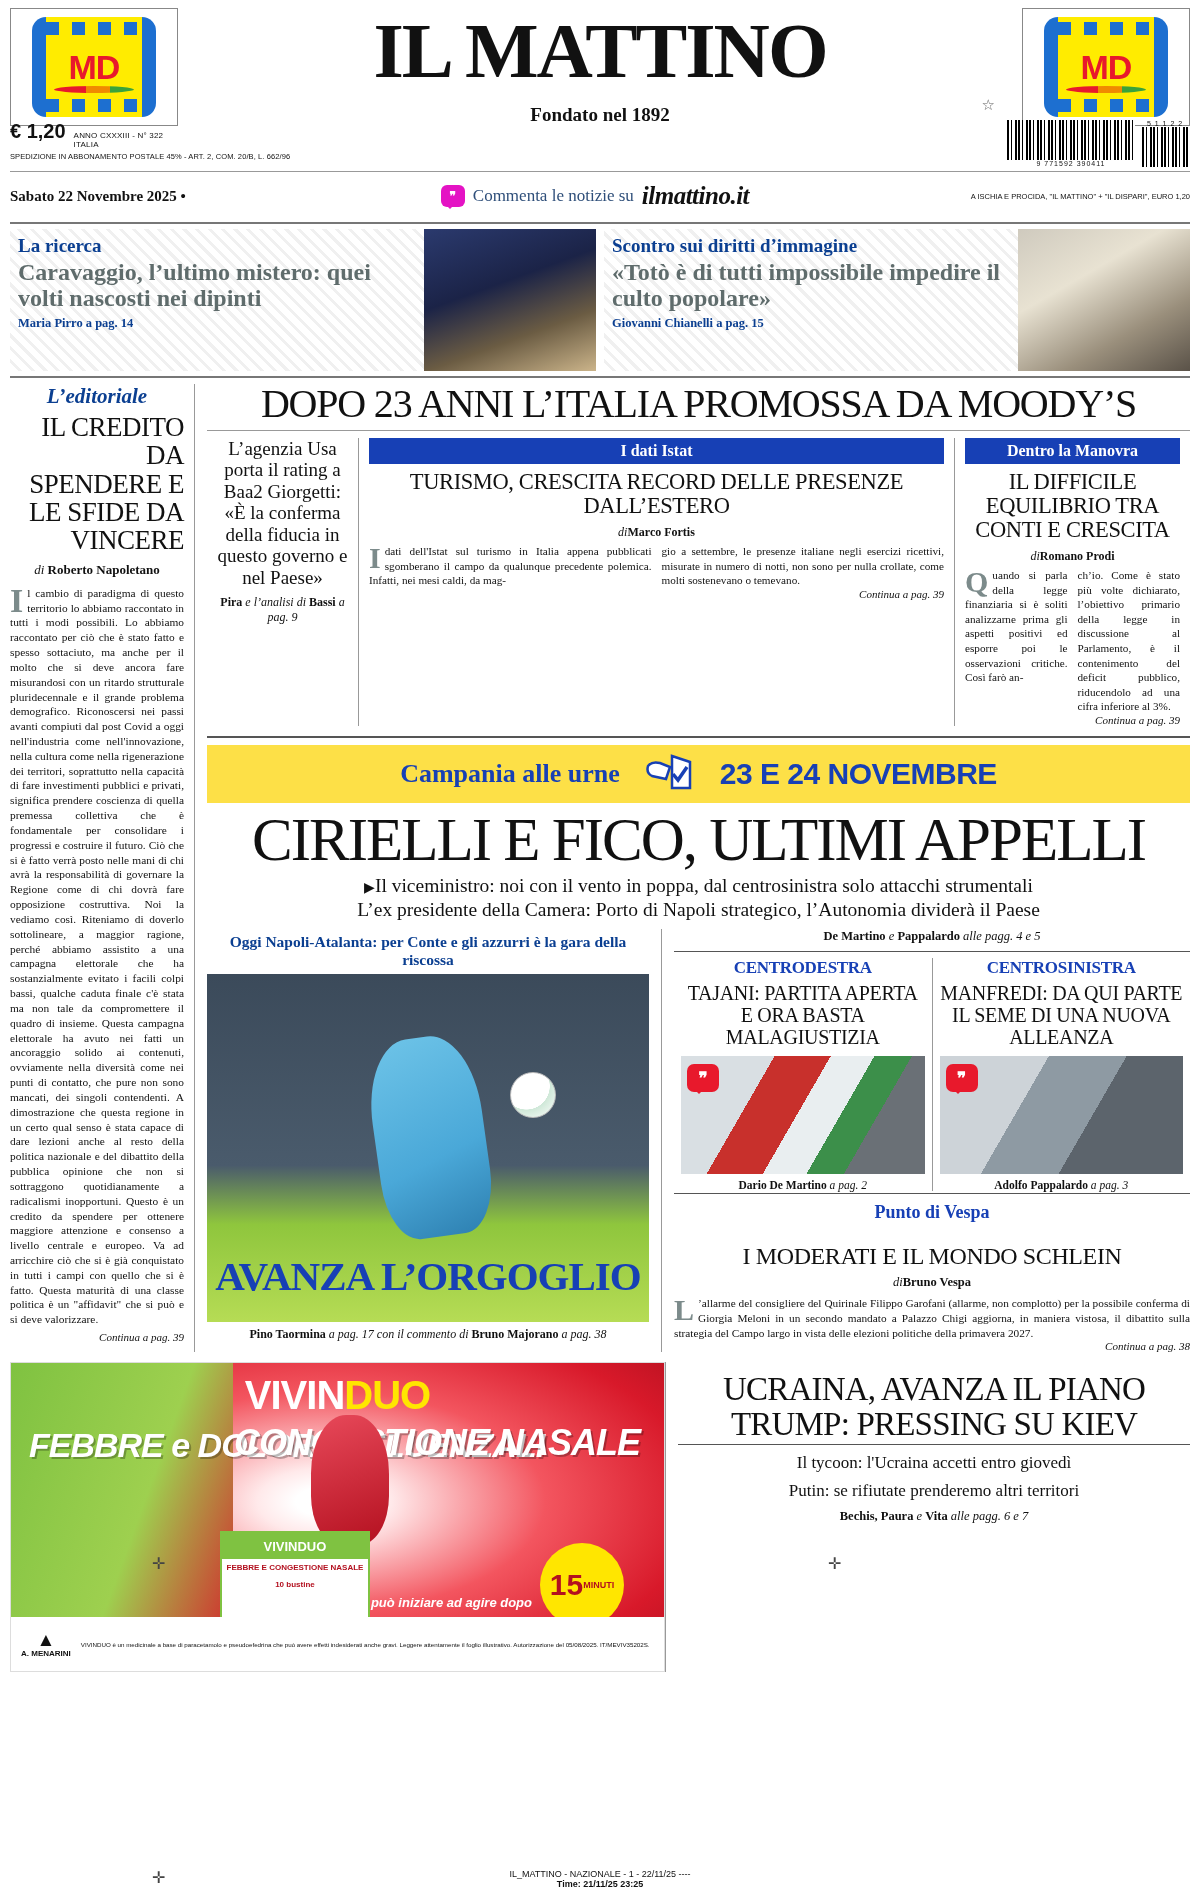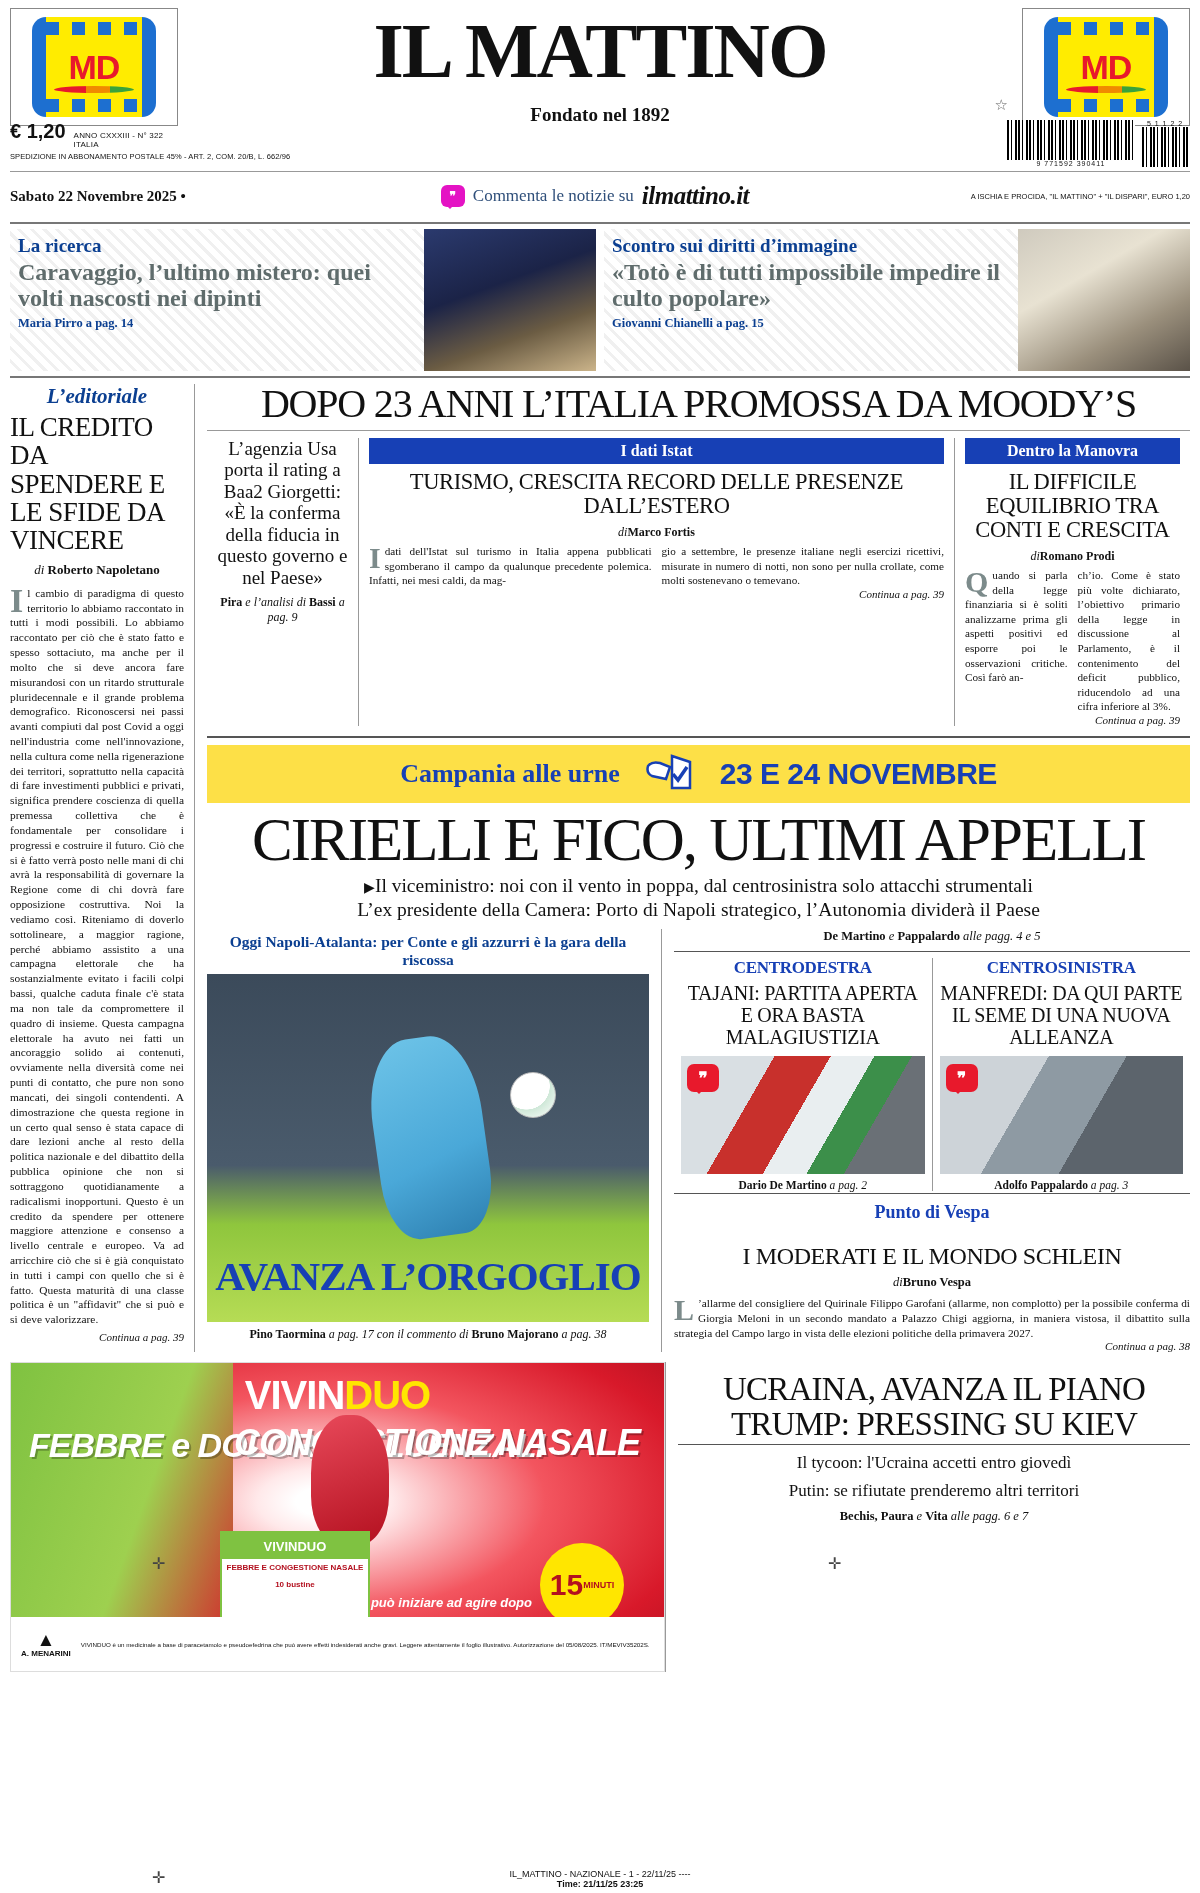--- a/index.html
+++ b/index.html
@@ -7,21 +7,21 @@
     width: 1200px; height: 1893px;
     background: #ffffff;
     font-family: "Liberation Serif", serif;
     color: #111;
     position: relative;
     overflow: hidden;
   }
   .page { width: 1200px; height: 1893px; position: relative; padding: 0 10px; }
 
   
-  .masthead { display: flex; align-items: flex-start; padding: 8px 0 0 0; height: 118px; }
+  .masthead { display: flex; align-items: flex-start; padding: 8px 0 0 0; height: 118px; gap: 13px; }
   .md-logo {
     width: 168px; height: 118px; border: 1px solid #888; background: #fff;
     display: flex; align-items: center; justify-content: center; flex: 0 0 auto;
   }
   .md-inner {
     width: 124px; height: 100px; background: #1d6fd0; border-radius: 14px;
     position: relative; display: flex; align-items: center; justify-content: center;
   }
   .md-yellow {
     position: absolute; left: 14px; top: 0; width: 96px; height: 100px; background: #ffec00;
@@ -94,21 +94,21 @@
   .img-toto { background: linear-gradient(150deg,#cfcabe 0%,#e8e2d2 35%,#9a8f7c 70%,#5a5248 100%); }
   .teaser2 { margin-left: 8px; }
 
   
   .main { display: flex; margin-top: 6px; }
   .col-left { width: 185px; flex: 0 0 185px; padding-right: 10px; border-right: 1px solid #999; }
   .col-rest { flex: 1; padding-left: 12px; }
 
   
   .ed-kicker { color: #0b3f91; font-size: 21px; text-align: center; font-style: italic; font-weight: bold; }
-  .ed-title { font-size: 27px; text-align: left; line-height: 1.05; margin-top: 4px; letter-spacing:-.5px;}
+  .ed-title { font-size: 27px; text-align: right; line-height: 1.05; margin-top: 4px; letter-spacing:-.5px;}
   .ed-by { text-align: center; font-size: 13px; margin-top: 7px; font-weight: bold;}
   .ed-by i { font-weight: normal; }
   .ed-body {
     font-size: 11.4px; line-height: 1.30; text-align: justify; margin-top: 8px;
     hyphens: auto;
   }
   .ed-body .dropcap {
     float: left; font-size: 34px; line-height: 26px; padding: 2px 4px 0 0; color:#7c8b8b; font-weight:bold;
   }
   .ed-cont { text-align: right; font-style: italic; font-size: 11px; margin-top: 4px; }

